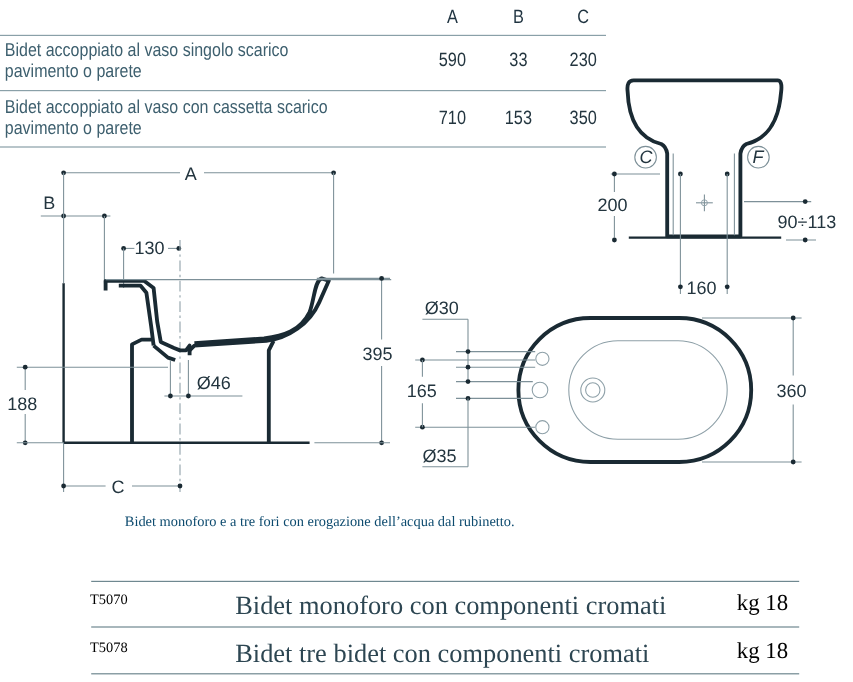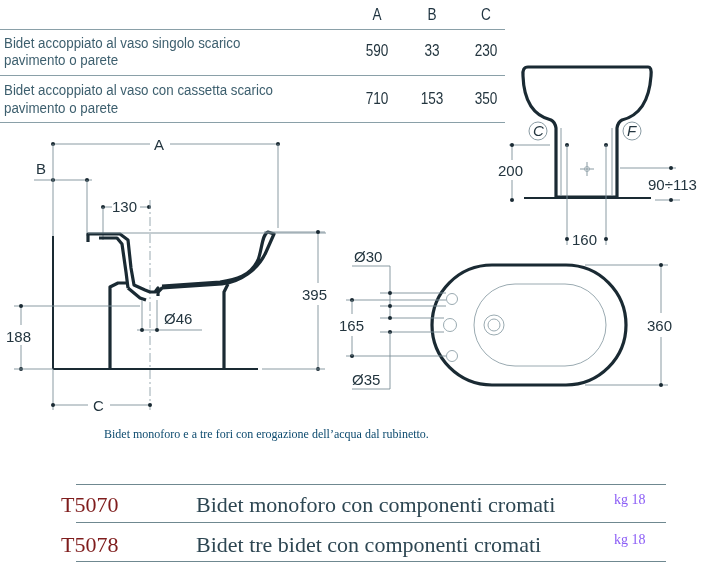--- a/index.html
+++ b/index.html
@@ -14,23 +14,23 @@
   .row-label { position: absolute; left: 4px; font-size: 15.5px; line-height: 17px; color: #3d5f6e; transform: scaleX(0.86); transform-origin: left top; white-space: nowrap; }
   .num { position: absolute; font-size: 16px; color: #23353f; transform: scaleX(0.85); transform-origin: center; width: 50px; text-align: center; }
 
   
   svg { position: absolute; left: 0; top: 0; }
   .dimtxt { font-family: "Liberation Sans", "DejaVu Sans", sans-serif; font-size: 15px; fill: #23353f; }
 
   
   .desc { position: absolute; left: 76px; top: 424px; font-size: 12px; line-height: 20px; color: #0c4a6e; white-space: nowrap; margin-left: 28px; }
   .prod-hr { position: absolute; left: 76px; width: 590px; height: 1px; background: #6f8890; }
-  .prod-code { position: absolute; left: 61px; font-size: 22px; color: #7f1d1d; }
+  .prod-code { position: absolute; left: 75px; font-size: 12px; color: #000000; }
   .prod-desc { position: absolute; left: 196px; font-size: 22px; color: #2d4652; white-space: nowrap; }
-  .prod-weight { position: absolute; left: 614px; font-size: 14px; color: #8b5cf6; white-space: nowrap; text-align: right; }
+  .prod-weight { position: absolute; left: 614px; font-size: 19px; color: #000000; white-space: nowrap; text-align: right; }
 </style>
 </head>
 <body>
 
 <div class="dim-table sans">
   <div class="dim-head" style="left:352px;width:50px;text-align:center;">A</div>
   <div class="dim-head" style="left:407px;width:50px;text-align:center;">B</div>
   <div class="dim-head" style="left:461px;width:50px;text-align:center;">C</div>
 
   <div class="hr" style="top:29px;width:505px;"></div>

